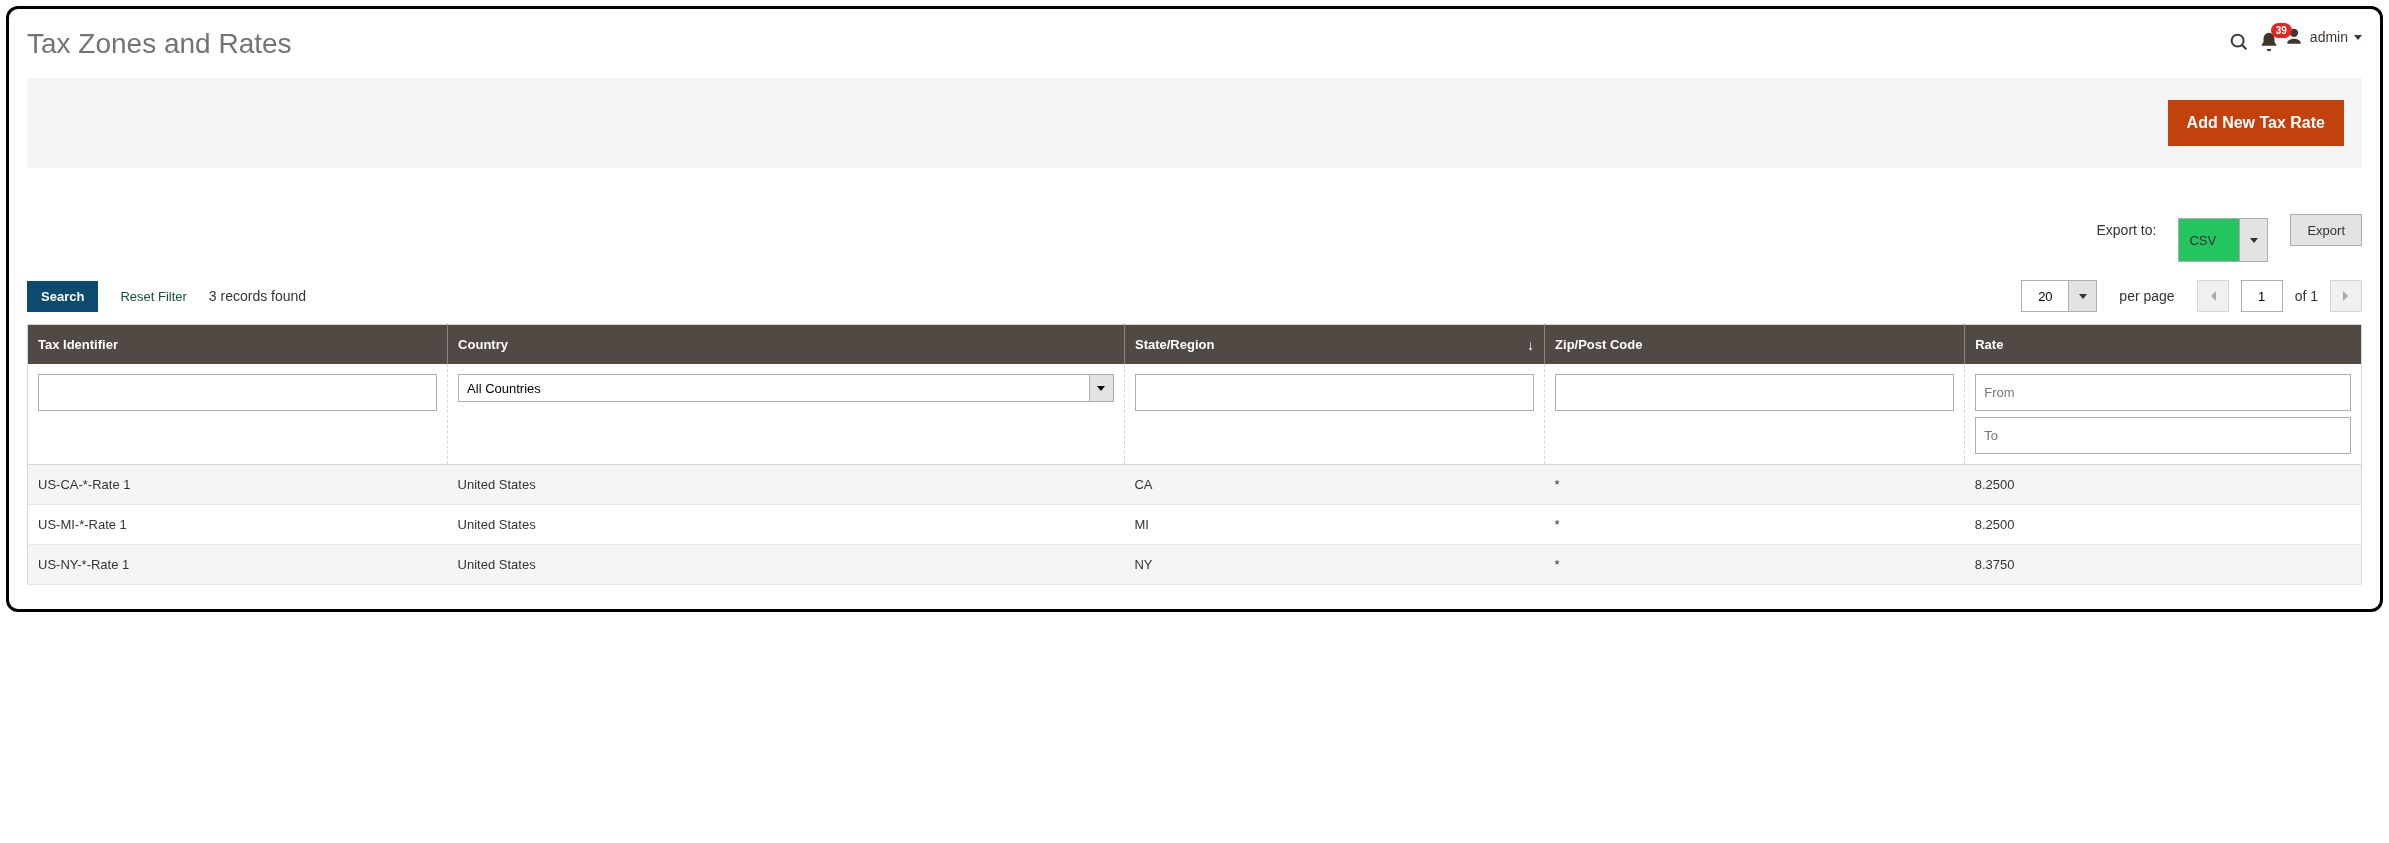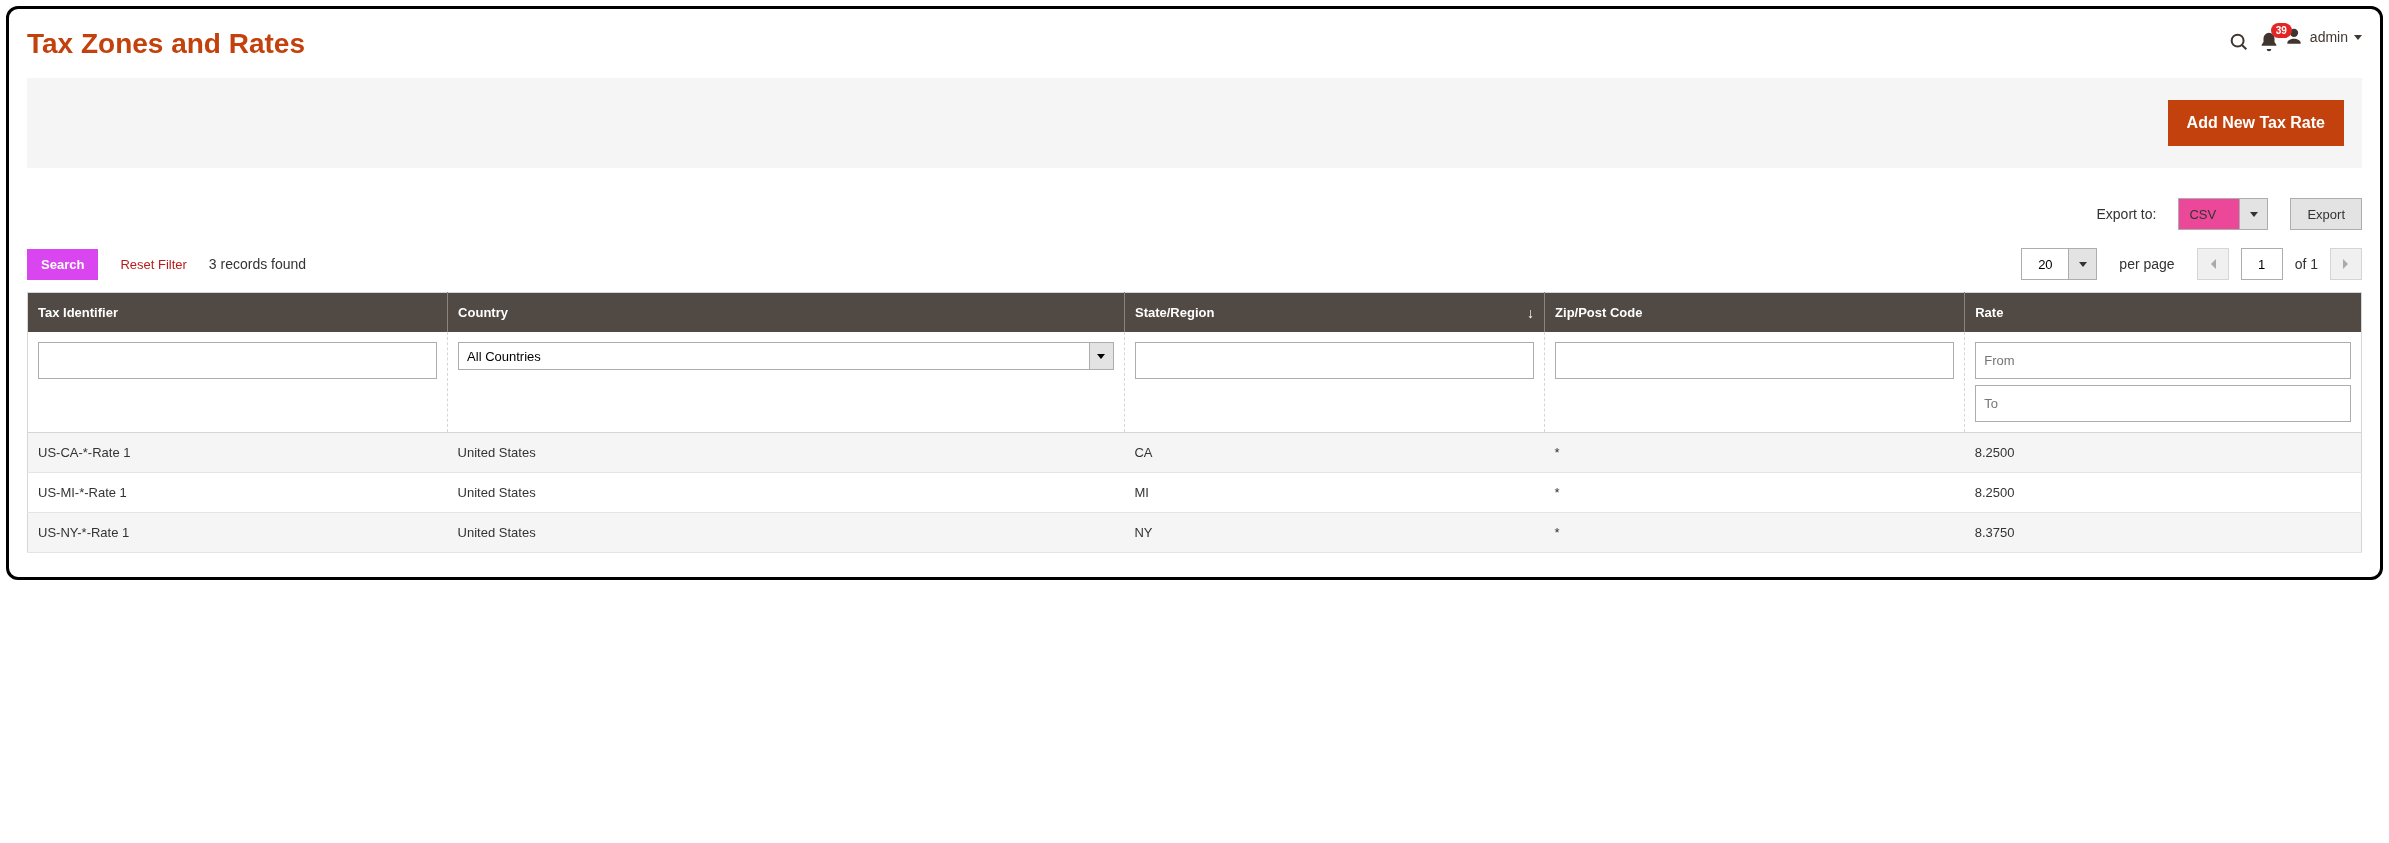--- a/index.html
+++ b/index.html
@@ -1,34 +1,34 @@
 <!DOCTYPE html>
 <html><head>
 <meta charset="utf-8">
 <style>
 * { box-sizing: border-box; margin: 0; padding: 0; }
 body { font-family: 'Helvetica Neue', Helvetica, Arial, sans-serif; background: #fff; padding: 6px; }
 .frame { border: 3px solid #000; border-radius: 12px; padding: 18px 18px 24px 18px; min-height: 540px; }
 .header { display: flex; justify-content: space-between; align-items: center; margin-bottom: 18px; }
-.page-title { font-size: 28px; font-weight: 700; color: #c2410c; }
+.page-title { font-size: 28px; font-weight: 400; color: #737373; }
 .header-right { display: flex; align-items: flex-start; }
 .icon-btn { background: none; border: none; cursor: pointer; padding: 4px; position: relative; color: #41362f; }
 .badge { position: absolute; top: -4px; right: -8px; background: #e22626; color: #fff; font-size: 10px; font-weight: 600; border-radius: 9px; padding: 1px 5px; line-height: 13px; }
 .user { display: flex; align-items: center; gap: 6px; cursor: pointer; color: #41362f; font-size: 14px; }
 .action-bar { background: #f5f5f5; padding: 22px 18px; display: flex; justify-content: flex-end; margin-bottom: 30px; }
 .btn-primary { background: #c2410c; color: #fff; border: none; padding: 14px 19px; font-size: 16px; font-weight: 600; cursor: pointer; }
 .export-row { display: flex; justify-content: flex-end; align-items: center; gap: 22px; margin-bottom: 18px; font-size: 14px; color: #333; }
-.select-wrap { display: flex; align-items: stretch; border: 1px solid #adadad; background: #ec4899; height: 32px; }
+.select-wrap { display: flex; align-items: stretch; border: 1px solid #adadad; background: #22c55e; height: 44px; margin-top: 20px; }
 .select-wrap .sel-val { padding: 0 10px; display: flex; align-items: center; min-width: 60px; font-size: 13px; }
 .select-wrap .sel-btn { width: 28px; background: #e3e3e3; border-left: 1px solid #adadad; display: flex; align-items: center; justify-content: center; cursor: pointer; }
 .btn-secondary { background: #e3e3e3; border: 1px solid #adadad; padding: 0 16px; height: 32px; font-size: 13px; cursor: pointer; color: #333; }
 .toolbar { display: flex; justify-content: space-between; align-items: center; margin-bottom: 12px; font-size: 14px; color: #333; }
 .toolbar-left { display: flex; align-items: center; gap: 22px; }
-.btn-dark { background: #d946ef; color: #fff; border: none; padding: 8px 14px; font-size: 13px; font-weight: 600; cursor: pointer; }
-.link { color: #b91c1c; cursor: pointer; font-size: 13px; }
+.btn-dark { background: #0c4a6e; color: #fff; border: none; padding: 8px 14px; font-size: 13px; font-weight: 600; cursor: pointer; }
+.link { color: #14532d; cursor: pointer; font-size: 13px; }
 .toolbar-right { display: flex; align-items: center; gap: 22px; }
 .perpage { display: flex; align-items: stretch; border: 1px solid #adadad; height: 32px; }
 .perpage input { border: none; width: 46px; text-align: center; font-size: 13px; outline: none; }
 .perpage .pp-btn { width: 28px; background: #e3e3e3; border-left: 1px solid #adadad; display: flex; align-items: center; justify-content: center; cursor: pointer; }
 .pager { display: flex; align-items: center; gap: 12px; }
 .pg-btn { width: 32px; height: 32px; background: #e3e3e3; border: 1px solid #adadad; display: flex; align-items: center; justify-content: center; cursor: pointer; color: #555; }
 .pg-btn.disabled { opacity: .5; cursor: default; }
 .pg-input { width: 42px; height: 32px; border: 1px solid #adadad; text-align: center; font-size: 13px; }
 table { width: 100%; border-collapse: collapse; border: 1px solid #d6d6d6; font-size: 13px; }
 thead th { background: #514943; color: #fff; text-align: left; font-weight: 600; padding: 12px 10px; border-right: 1px solid #8a837f; position: relative; cursor: pointer; }

